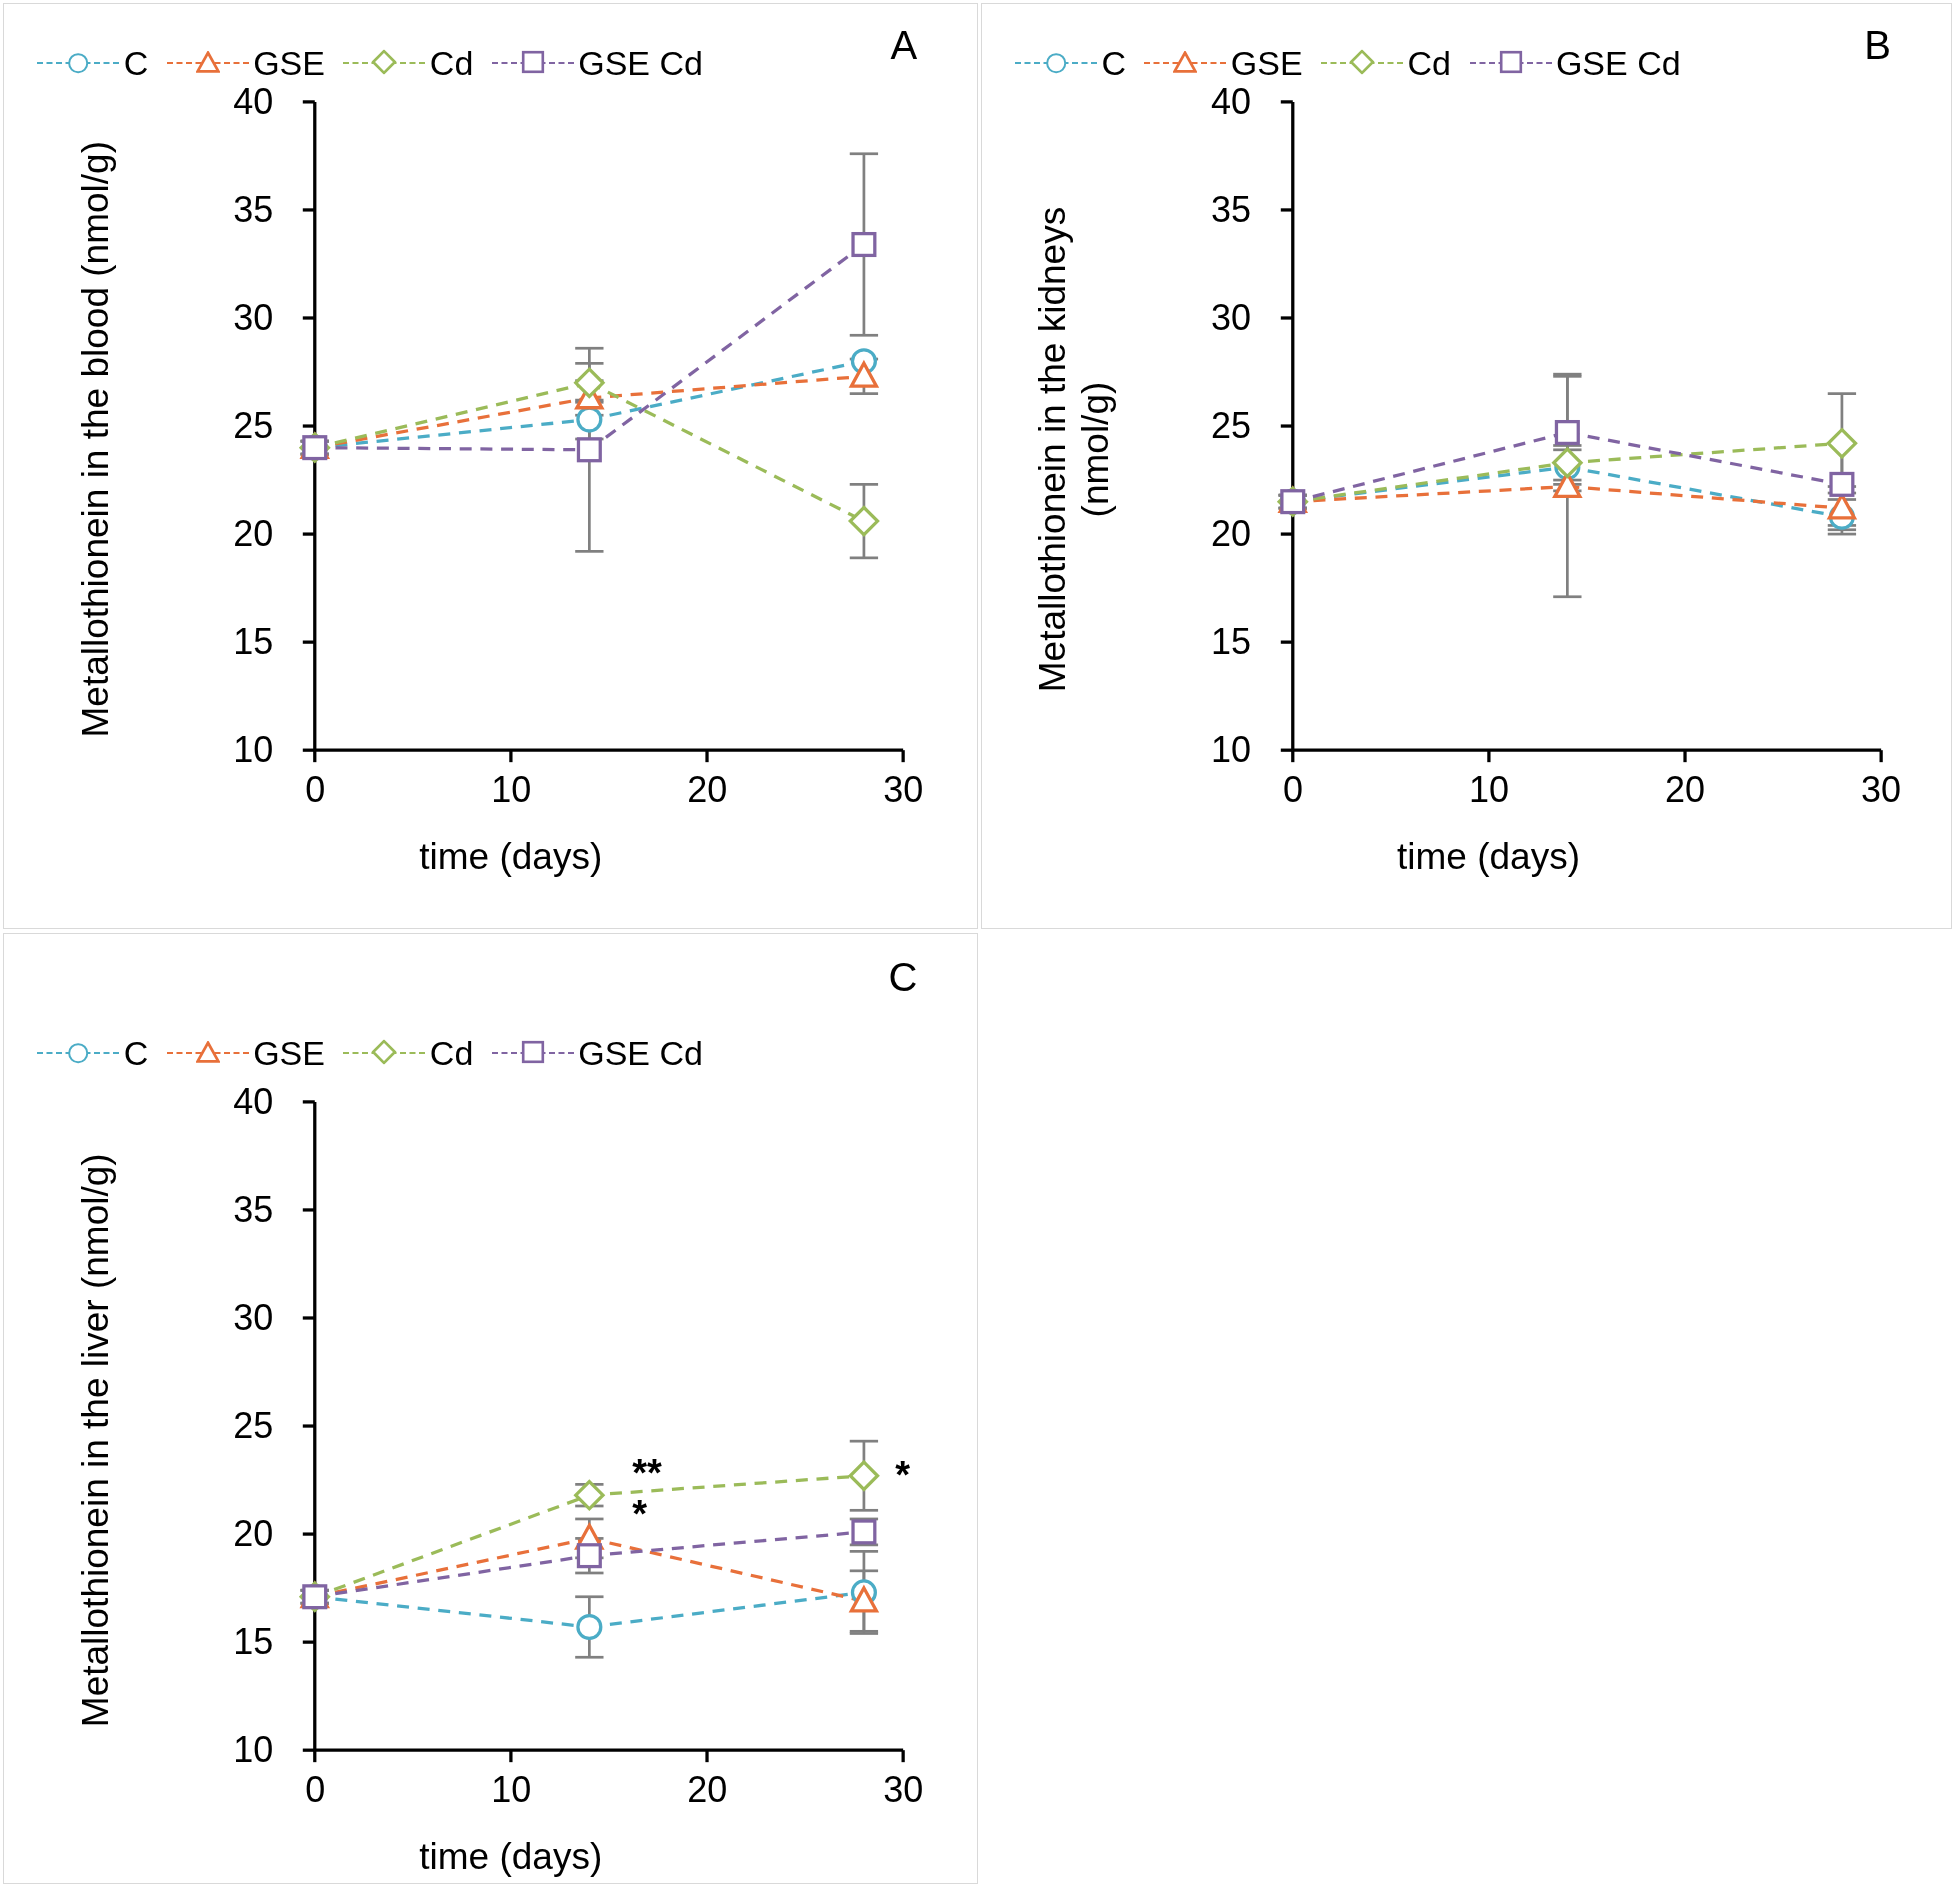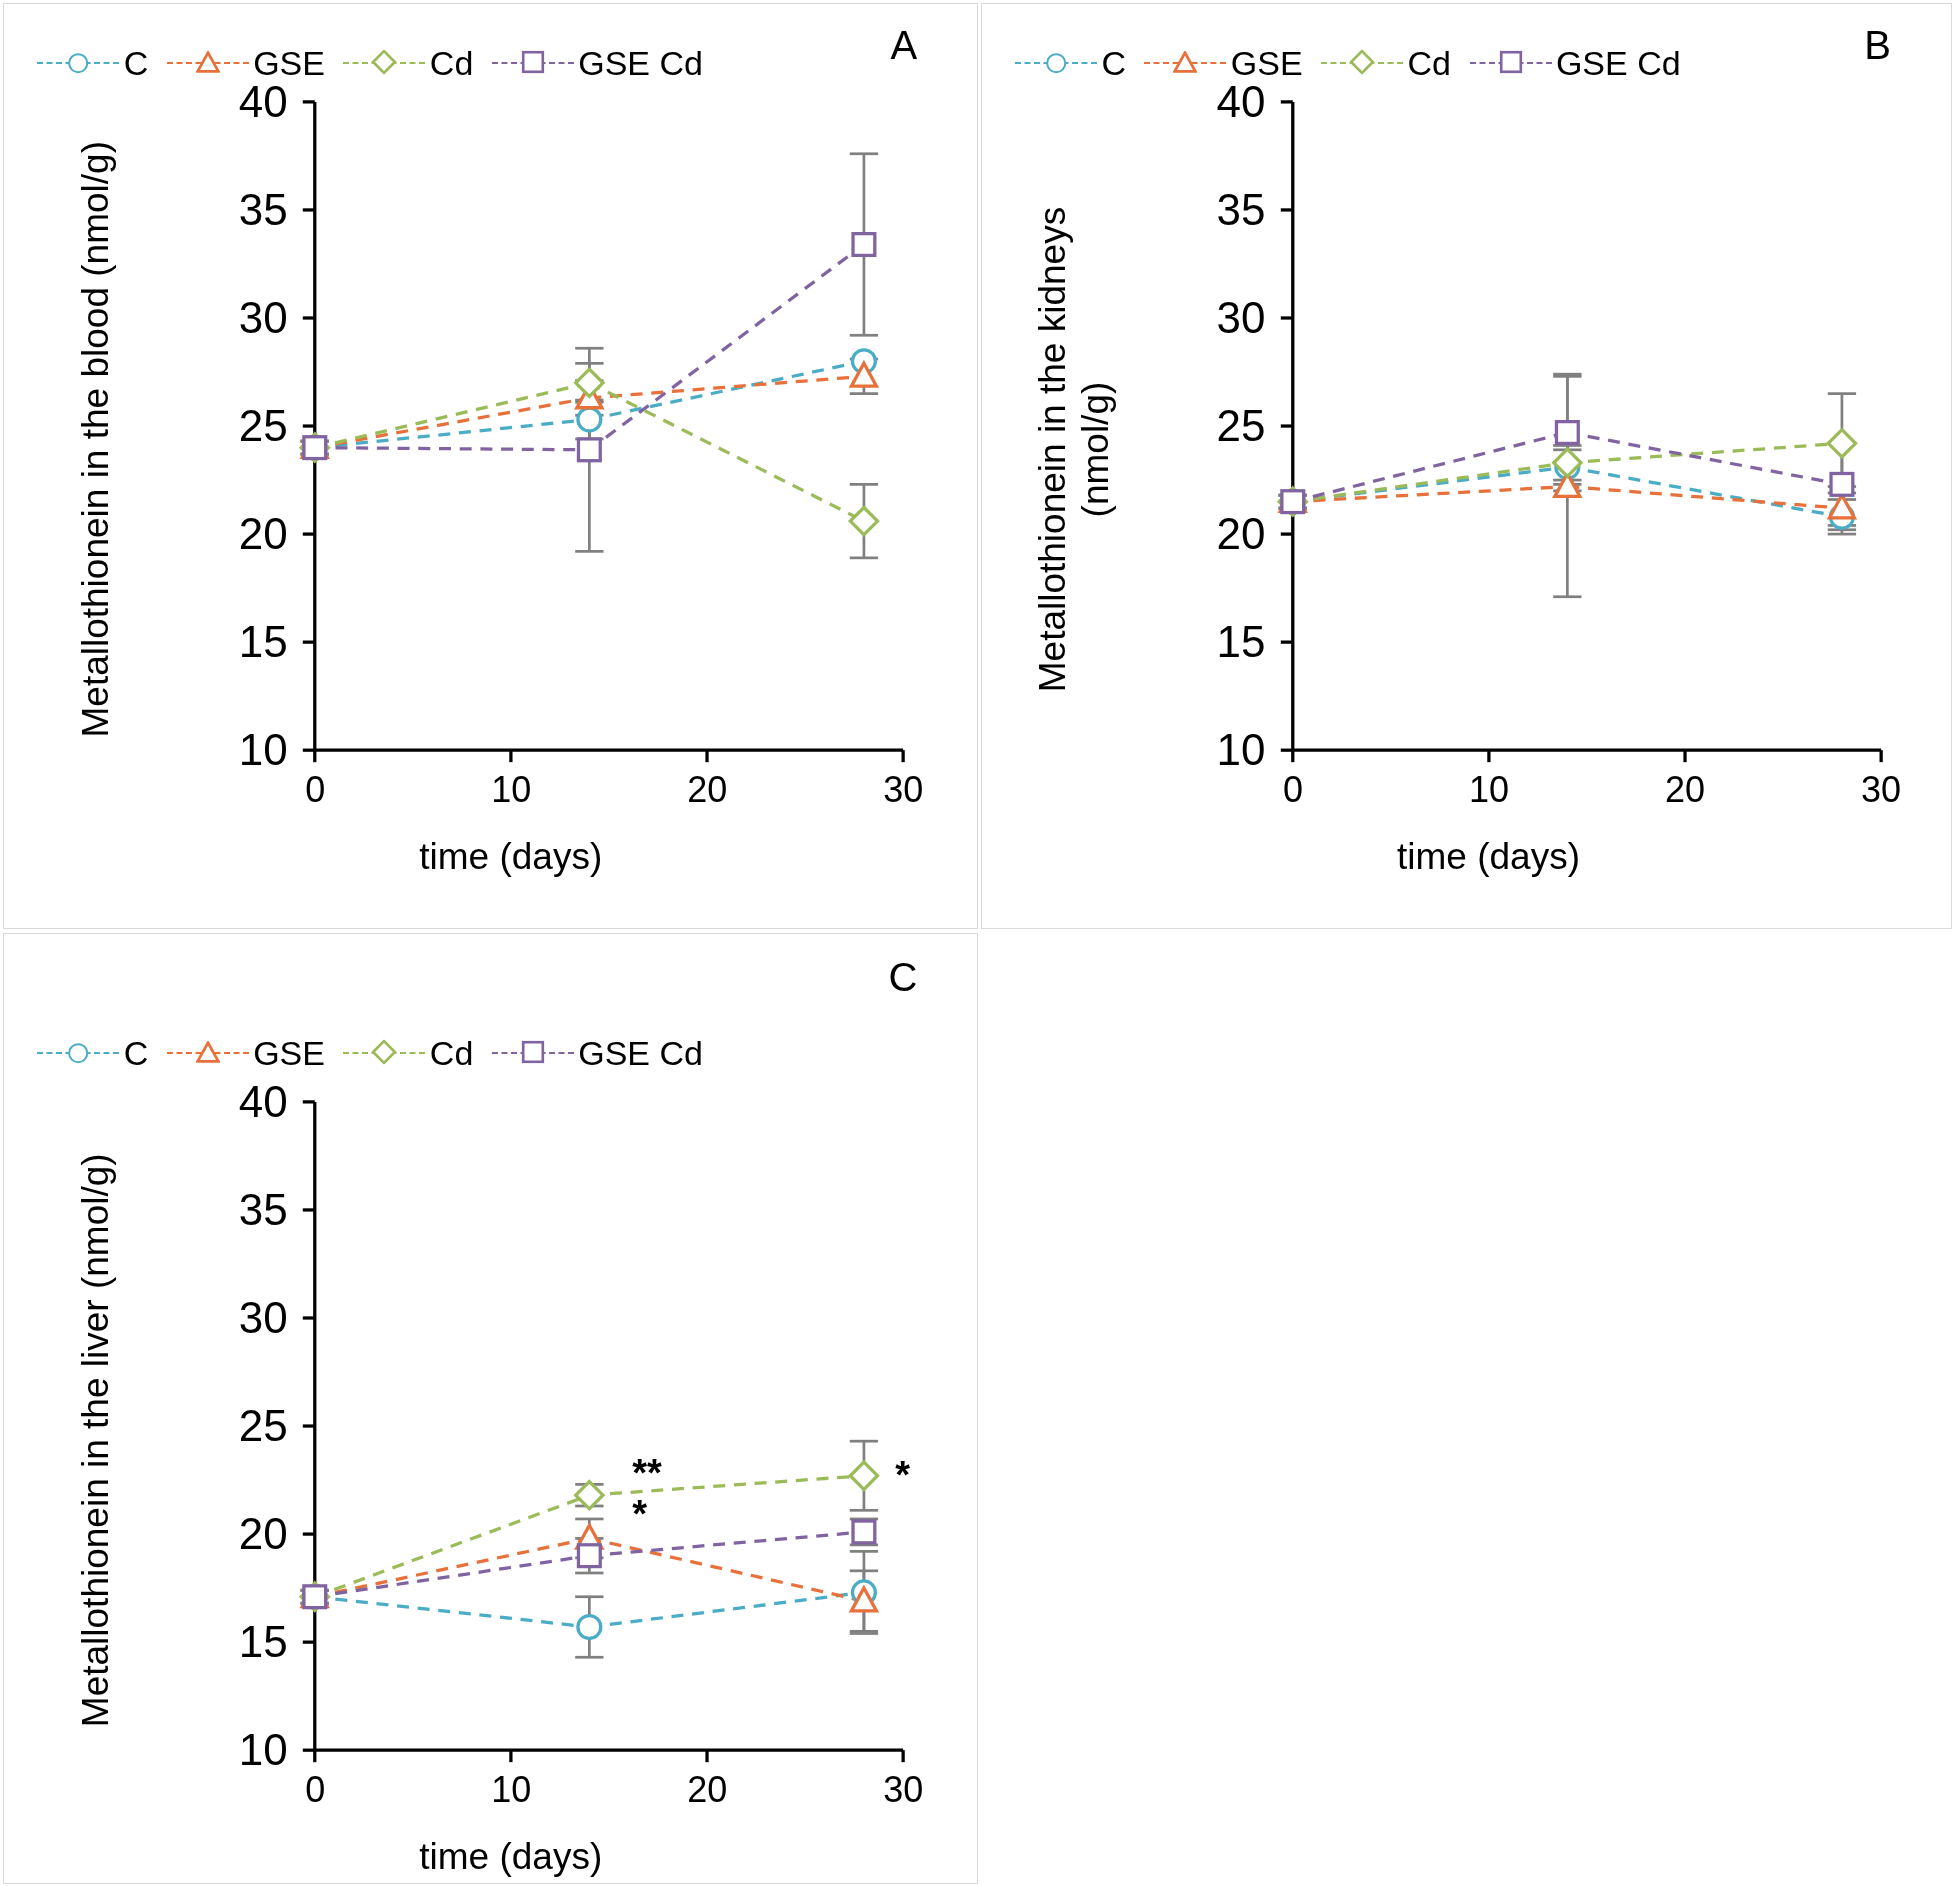--- a/index.html
+++ b/index.html
@@ -88,23 +88,23 @@
     background: #fff;
     box-sizing: border-box;
   }
 
   
   .plot {
     position: absolute;
   }
   .ytick-label {
     position: absolute;
-    font-size: 44px;
+    font-size: 36px;
     line-height: 1;
-    text-align: center;
+    text-align: left;
     transform: translateY(-50%);
     white-space: nowrap;
   }
   .xtick-label {
     position: absolute;
     font-size: 36px;
     line-height: 1;
     text-align: center;
     transform: translateX(-50%);
     white-space: nowrap;

